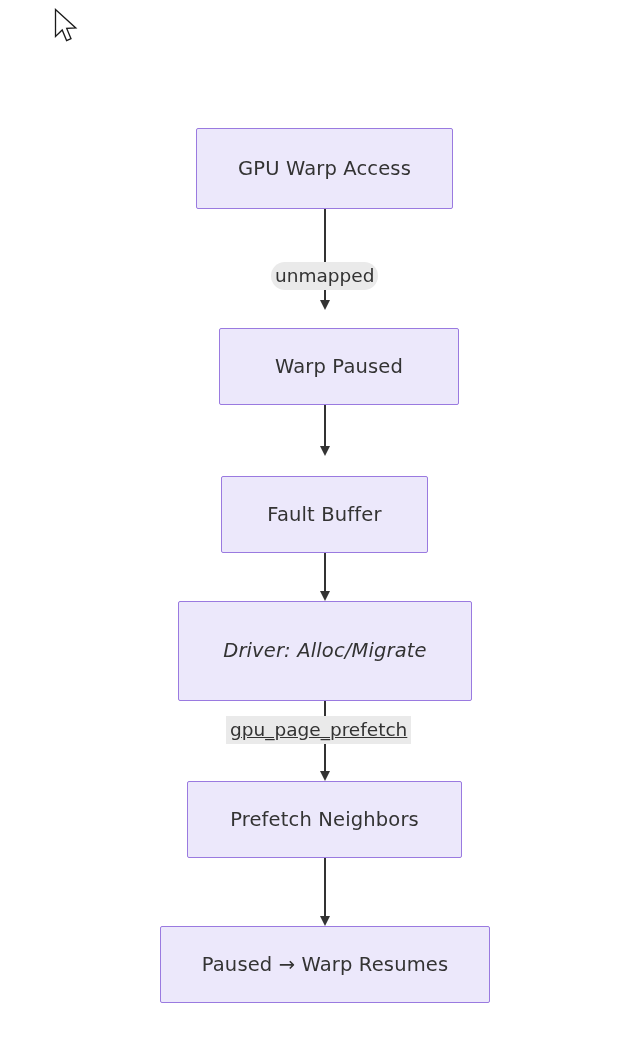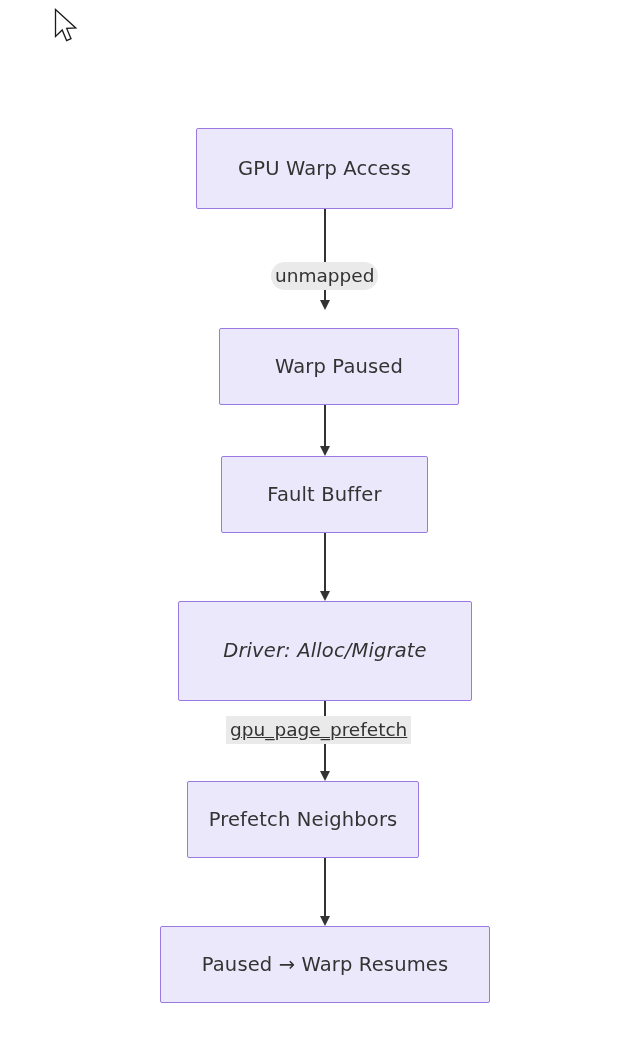--- a/index.html
+++ b/index.html
@@ -89,29 +89,29 @@
   <div class="edge-head" style="left:319.5px; top:916px;"></div>
 
   <div class="flow-node" style="left:196px; top:128px; width:257px; height:81px;">
     <span>GPU Warp Access</span>
   </div>
 
   <div class="flow-node" style="left:219px; top:310px; width:240px; height:77px;margin-top:18px;">
     <span>Warp Paused</span>
   </div>
 
-  <div class="flow-node" style="left:221px; top:456px; width:207px; height:77px;">
+  <div class="flow-node" style="left:221px; top:476px; width:207px; height:77px;">
     <span>Fault Buffer</span>
   </div>
 
   <div class="flow-node" style="left:178px; top:601px; width:294px; height:100px;font-style:italic;">
     <span>Driver: Alloc/Migrate</span>
   </div>
 
-  <div class="flow-node" style="left:187px; top:781px; width:232px; height:77px;">
+  <div class="flow-node" style="left:187px; top:781px; width:275px; height:77px;">
     <span>Prefetch Neighbors</span>
   </div>
 
   <div class="flow-node" style="left:160px; top:926px; width:330px; height:77px;">
     <span>Paused → Warp Resumes</span>
   </div>
 
   <div class="edge-label" style="left:271px; top:262px;border-radius:14px;">unmapped</div>
 
   <div class="edge-label" style="left:226px; top:716px;text-decoration:underline;">gpu_page_prefetch</div>

